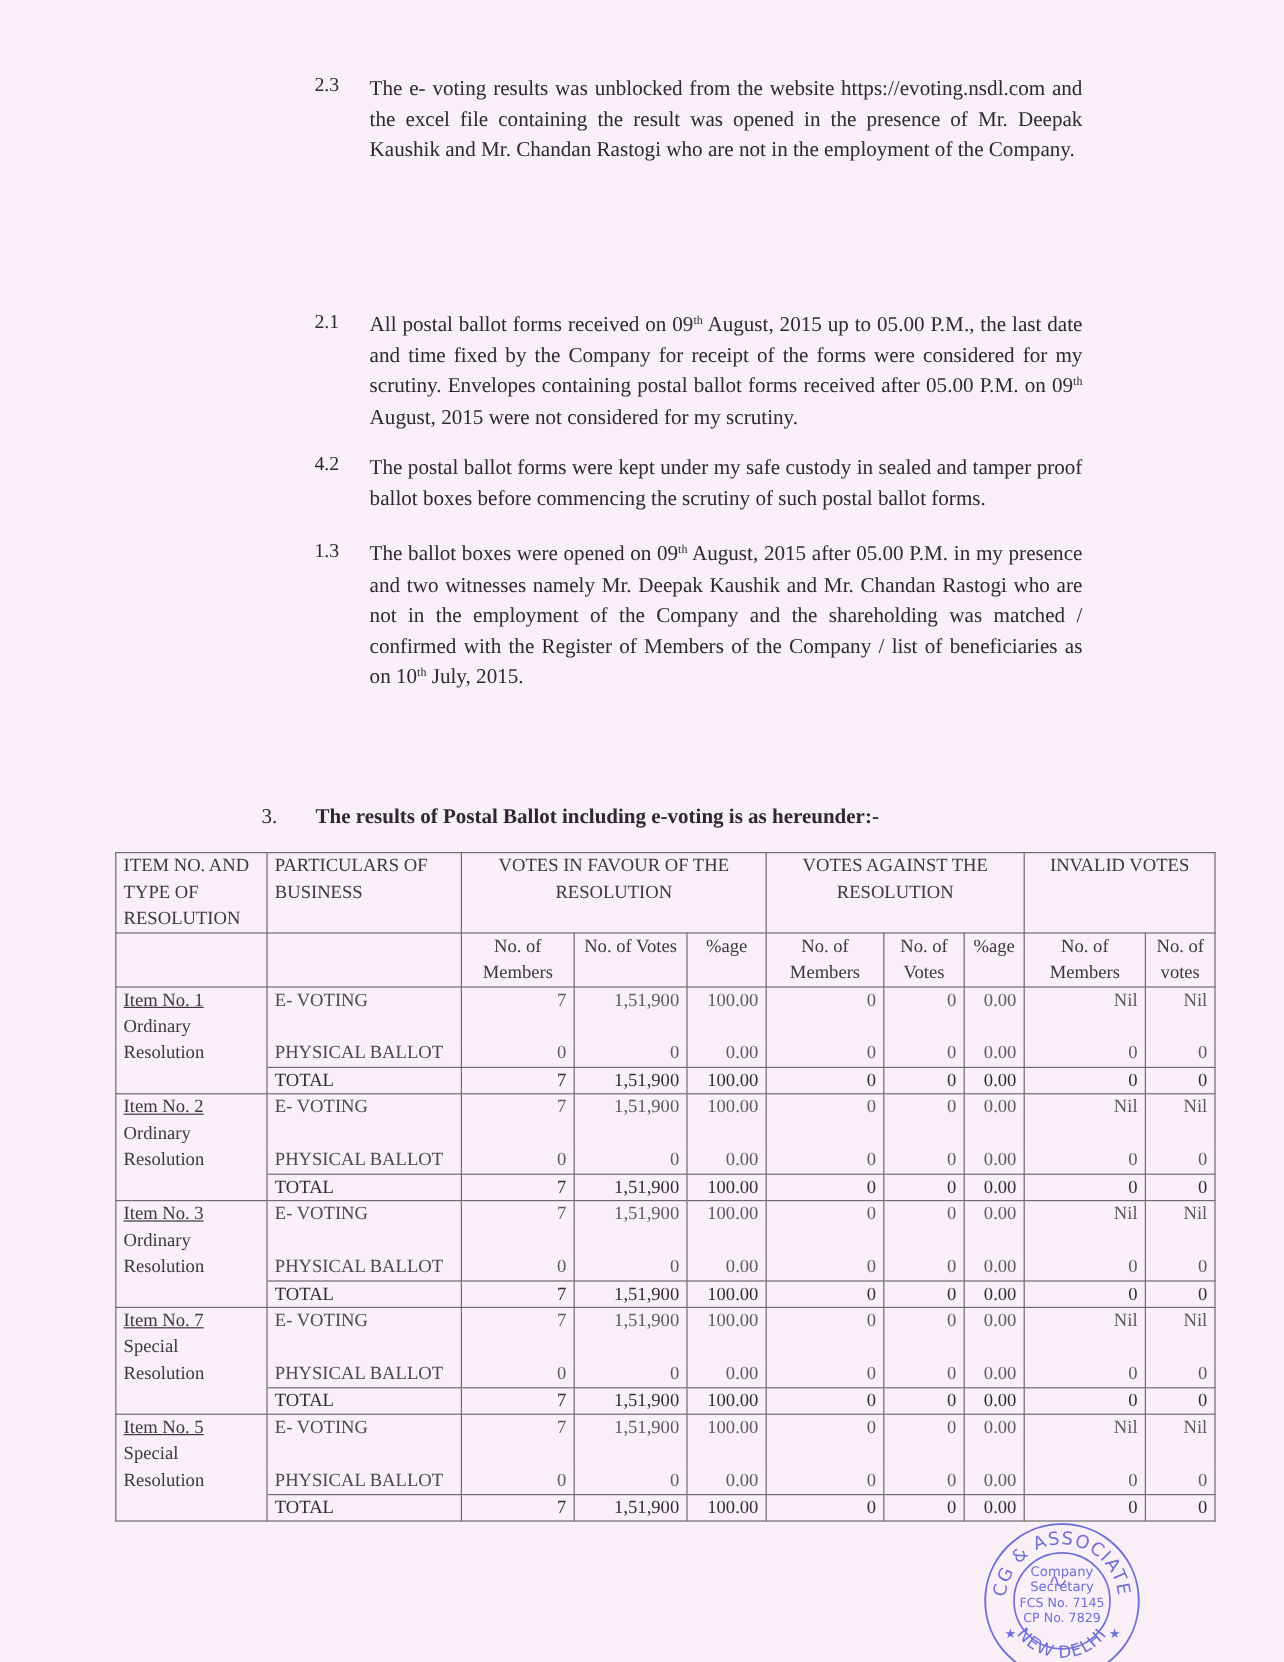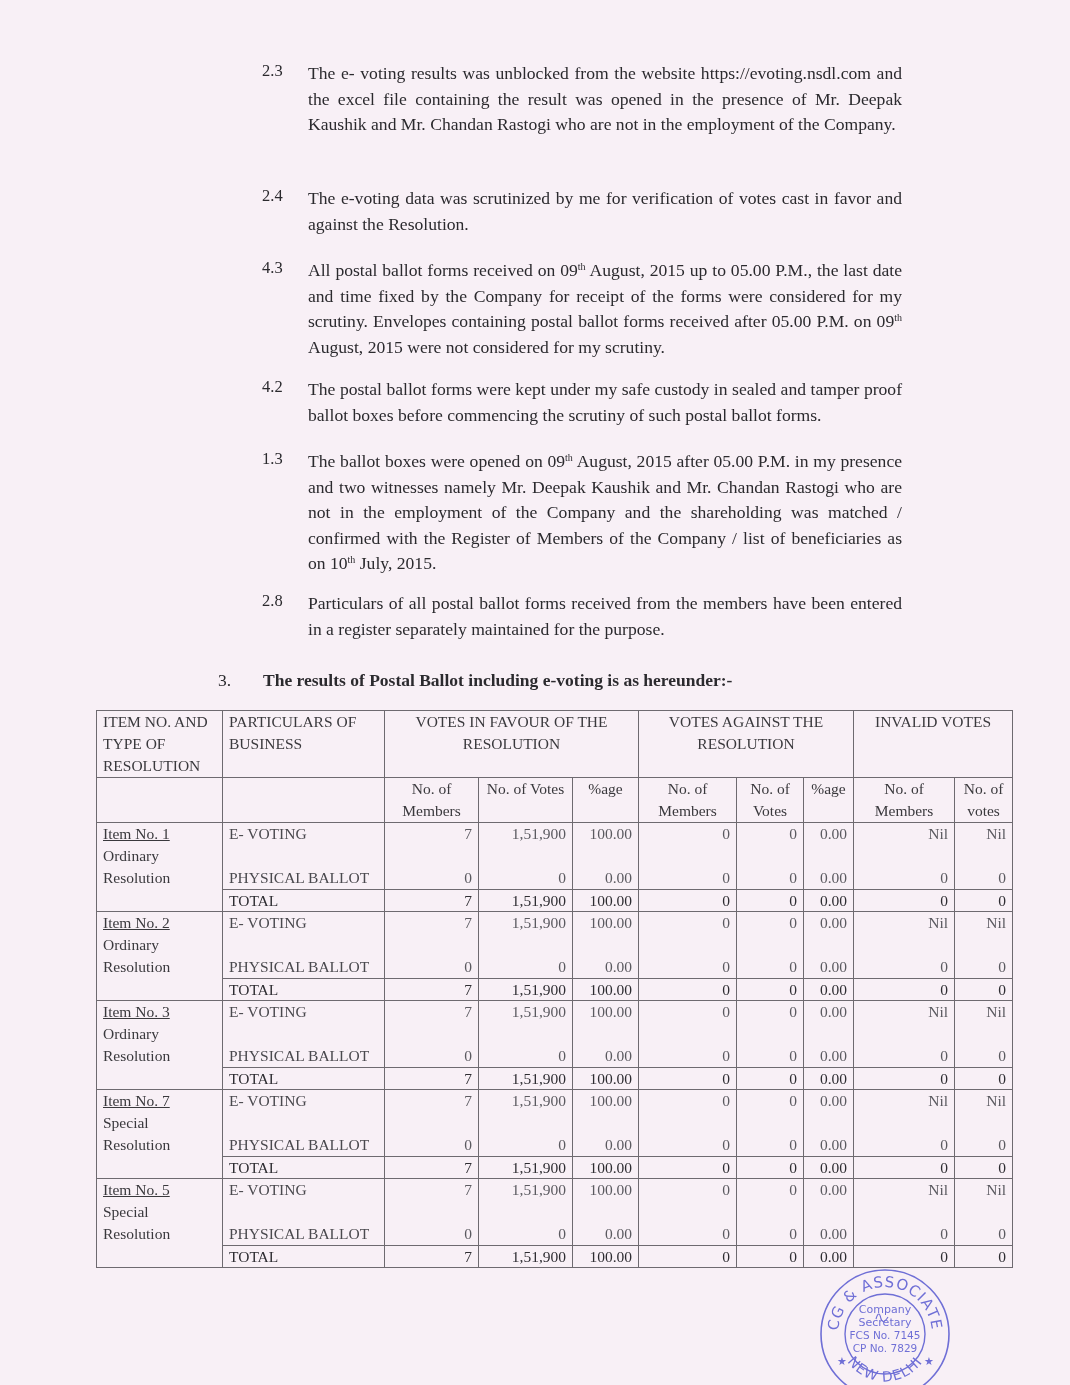--- a/index.html
+++ b/index.html
@@ -57,44 +57,36 @@
 </head>
 <body>
 
 <div class="page">
 
   <div class="para" id="p23">
     <span class="num">2.3</span>
     <div class="text">The e- voting results was unblocked from the website https://evoting.nsdl.com and the excel file containing the result was opened in the presence of Mr. Deepak Kaushik and Mr. Chandan Rastogi who are not in the employment of the Company.</div>
   </div>
 
-  <div class="para" id="p24">
-    <span class="num">2.4</span>
-    <div class="text">The e-voting data was scrutinized by me for verification of votes cast in favor and against the Resolution.</div>
-  </div>
 
   <div class="para" id="p25">
-    <span class="num">4.3</span>
+    <span class="num">2.1</span>
     <div class="text"><span>All postal ballot forms received on 09</span><sup>th</sup><span> August, 2015 up to 05.00 P.M., the last date and time fixed by the Company for receipt of the forms were considered for my scrutiny. Envelopes containing postal ballot forms received after 05.00 P.M. on 09</span><sup>th</sup><span> August, 2015 were not considered for my scrutiny.</span></div>
   </div>
 
   <div class="para" id="p26">
     <span class="num">4.2</span>
     <div class="text">The postal ballot forms were kept under my safe custody in sealed and tamper proof ballot boxes before commencing the scrutiny of such postal ballot forms.</div>
   </div>
 
   <div class="para" id="p27">
     <span class="num">1.3</span>
     <div class="text"><span>The ballot boxes were opened on 09</span><sup>th</sup><span> August, 2015 after 05.00 P.M. in my presence and two witnesses namely Mr. Deepak Kaushik and Mr. Chandan Rastogi who are not in the employment of the Company and the shareholding was matched / confirmed with the Register of Members of the Company / list of beneficiaries as on 10</span><sup>th</sup><span> July, 2015.</span></div>
   </div>
 
-  <div class="para" id="p28">
-    <span class="num">2.8</span>
-    <div class="text">Particulars of all postal ballot forms received from the members have been entered in a register separately maintained for the purpose.</div>
-  </div>
 
   <div class="section-title">
     <span class="sn">3.</span><span class="st">The results of Postal Ballot including e-voting is as hereunder:-</span>
   </div>
 
   <table class="results">
     <colgroup>
       <col style="width:126px">
         <col style="width:162px">
         <col style="width:94px">

